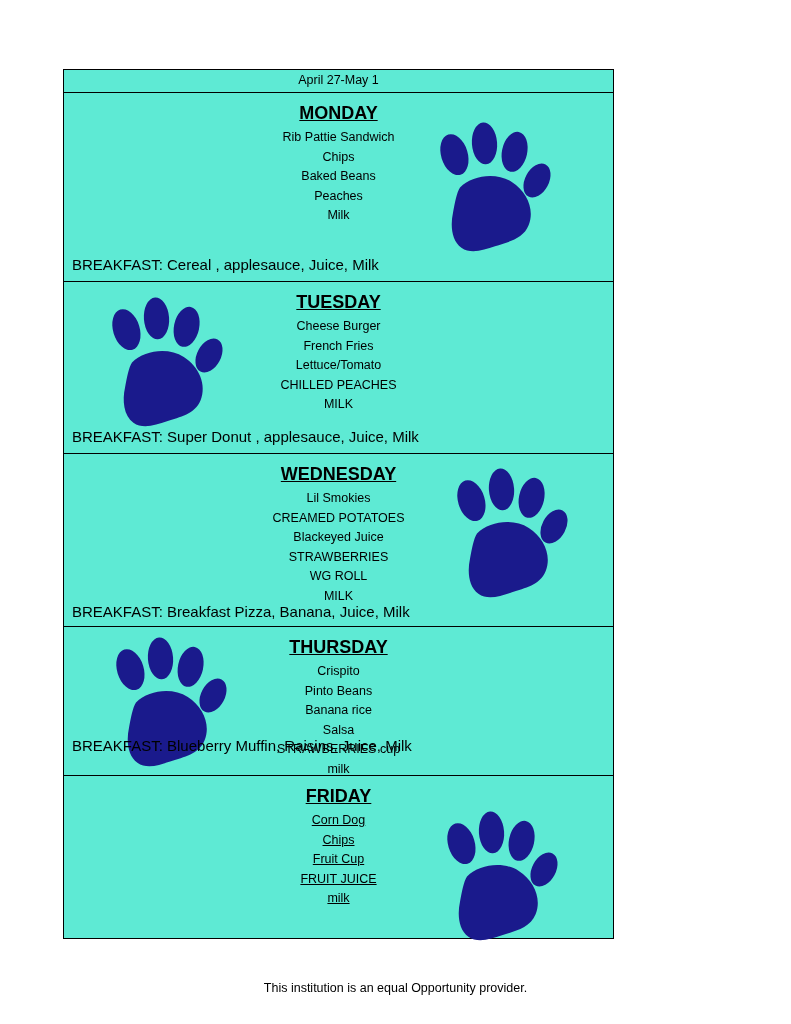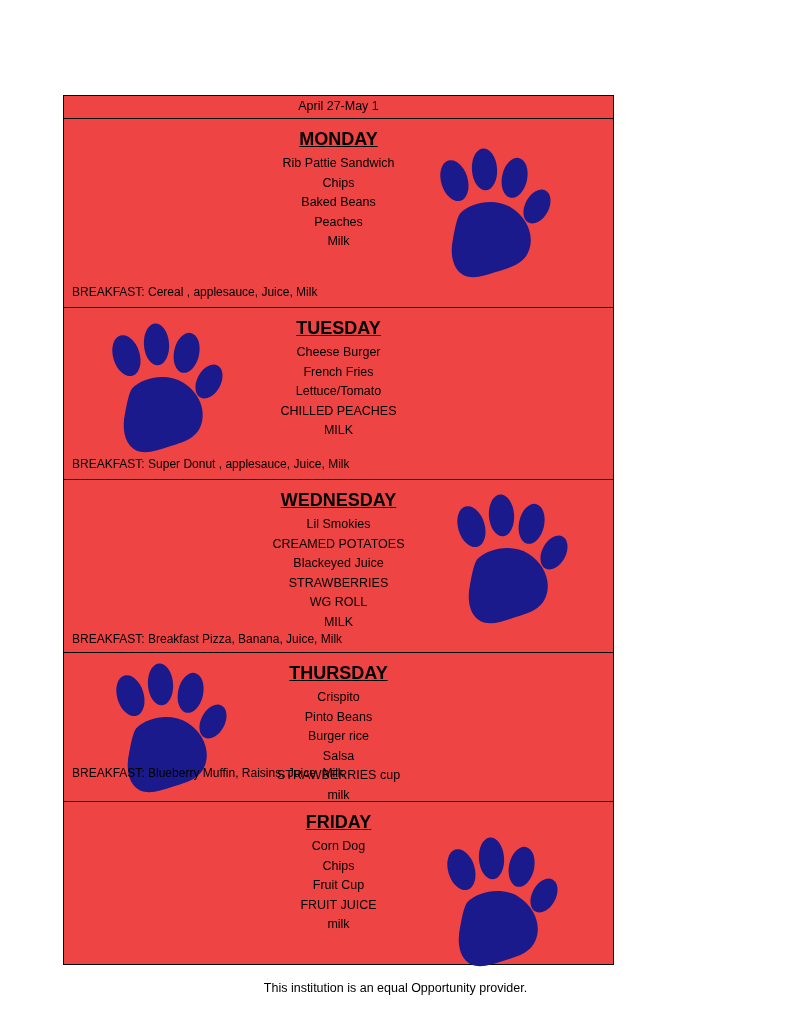--- a/index.html
+++ b/index.html
@@ -20,22 +20,21 @@
     position: relative;
     box-sizing: border-box;
   }
   .menu-table {
     position: absolute;
     left: 63px;
     top: 69px;
     width: 551px;
     border: 1px solid #000000;
     box-sizing: border-box;
-    background: #ef4444;
-    margin-top: 26px;
+    background: #5eead4;
   }
   .header-row {
     border-bottom: 1px solid #000000;
     text-align: center;
     font-size: 12.5px;
     padding: 3px 0 4px 0;
     line-height: 1.2;
   }
   .day-block {
     position: relative;
@@ -56,21 +55,21 @@
     font-weight: bold;
     text-decoration: underline;
     line-height: 1.55;
   }
   .item {
     font-size: 12.5px;
     line-height: 1.57;
     text-align: center;
   }
   .breakfast {
-    font-size: 12px;
+    font-size: 15px;
     text-align: left;
     padding-left: 4px;
     position: relative;
     z-index: 2;
     line-height: 1.4;
   }
   .paw {
     position: absolute;
     z-index: 1;
     width: 140px;
@@ -83,21 +82,21 @@
     top: 981px;
     width: 791px;
     text-align: center;
     font-size: 12.5px;
   }
   
   .b-mon { height: 189px; }
   .b-tue { height: 172px; }
   .b-wed { height: 173px; }
   .b-thu { height: 149px; }
-  .b-fri { height: 162px; }
+  .b-fri { height: 162px; text-decoration: underline; }
 
   .b-mon .breakfast { position: absolute; bottom: 6px; left: 4px; }
   .b-tue .breakfast { position: absolute; bottom: 6px; left: 4px; }
   .b-wed .breakfast { position: absolute; bottom: 4px; left: 4px; }
   .b-thu .breakfast { position: absolute; bottom: 19px; left: 4px; }
 
   .paw-mon { right: 55px; top: 28px; }
   .paw-tue { left: 26px; top: 14px; }
   .paw-wed { right: 38px; top: 13px; }
   .paw-thu { left: 30px; top: 9px; }
@@ -191,21 +190,21 @@
             <ellipse cx="138" cy="44" rx="18" ry="29" transform="rotate(12 138 44)"></ellipse>
             <ellipse cx="170" cy="85" rx="17" ry="26" transform="rotate(28 170 85)"></ellipse>
             <path d="M60 95c18-18 52-22 74-8 22 14 33 40 24 62-8 20-30 24-48 30-16 5-34 12-48 2-14-10-16-32-12-50 3-15 5-28 10-36z"></path>
           </g>
         </svg>
       </div>
       <div class="items">
         <div class="day-title">THURSDAY</div>
         <div class="item">Crispito</div>
         <div class="item">Pinto Beans</div>
-        <div class="item">Burger rice</div>
+        <div class="item">Banana rice</div>
         <div class="item">Salsa</div>
         <div class="item">STRAWBERRIES cup</div>
         <div class="item">milk</div>
       </div>
       <div class="breakfast">BREAKFAST:   Blueberry Muffin, Raisins, Juice, Milk</div>
     </div>
 
     <div class="day-block b-fri last">
       <div class="paw paw-fri">
         <svg viewBox="0 0 200 200" xmlns="http://www.w3.org/2000/svg">

